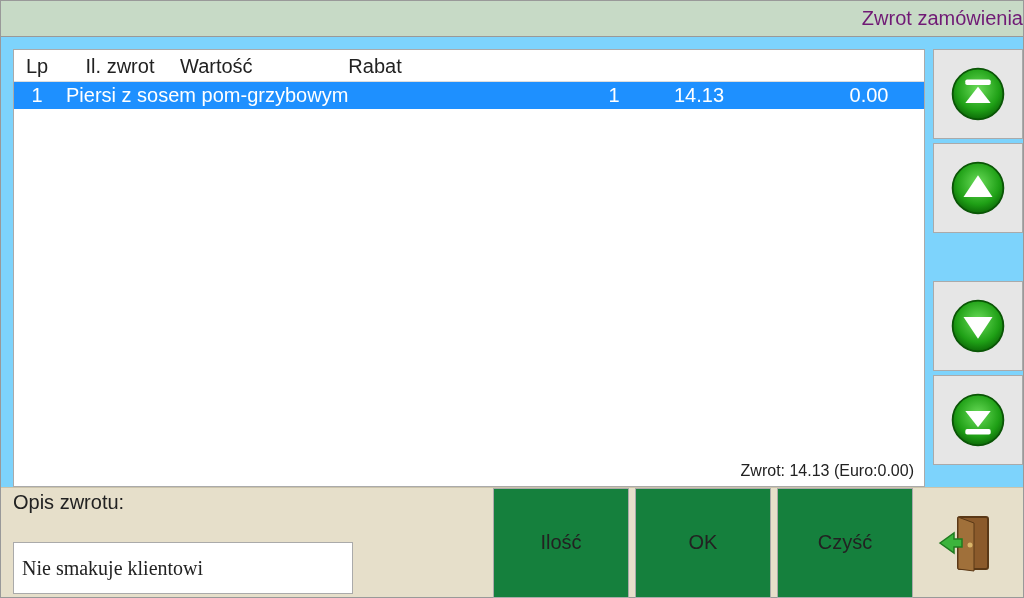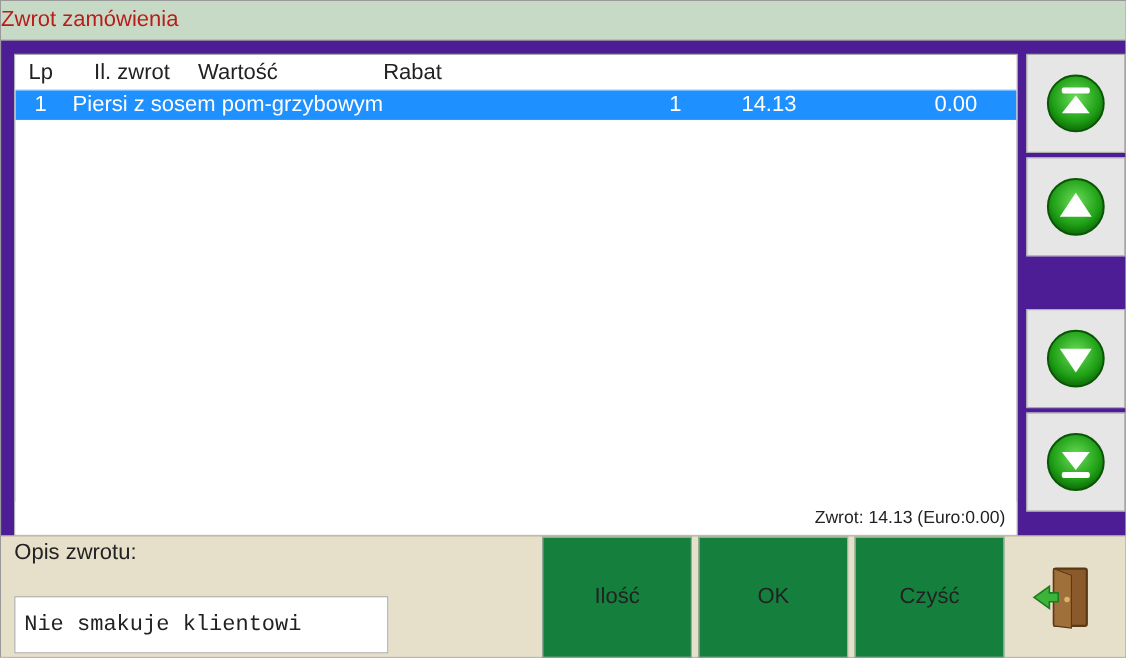--- a/index.html
+++ b/index.html
@@ -13,29 +13,29 @@
     .window {
       width: 100%;
       height: 100%;
       border: 1px solid #999;
       display: flex;
       flex-direction: column;
     }
     .titlebar {
       background: #c7dac6;
       border-bottom: 1px solid #999;
-      text-align: left;
+      text-align: right;
       font-size: 20px;
       padding: 6px 0;
-      color: #b91c1c;
+      color: #701a75;
     }
     .content {
       flex: 1;
       display: flex;
-      background: #4c1d95;
+      background: #7dd3fc;
       padding: 12px 0 0 12px;
     }
     .table-area {
       flex: 1;
       background: #fff;
       border: 1px solid #aaa;
       display: flex;
       flex-direction: column;
       margin-right: 8px;
       position: relative;
@@ -105,21 +105,21 @@
     .desc-label {
       font-size: 20px;
       color: #222;
       margin-bottom: 4px;
     }
     .desc-input {
       width: 340px;
       height: 52px;
       border: 1px solid #aaa;
       background: #fff;
-      font-family: Liberation Mono, monospace;
+      font-family: Liberation Serif, serif;
       font-size: 20px;
       padding: 4px 8px;
       color: #222;
       margin-top: 24px;
     }
     .action-buttons {
       display: flex;
       gap: 6px;
       margin-left: 50px;
     }

